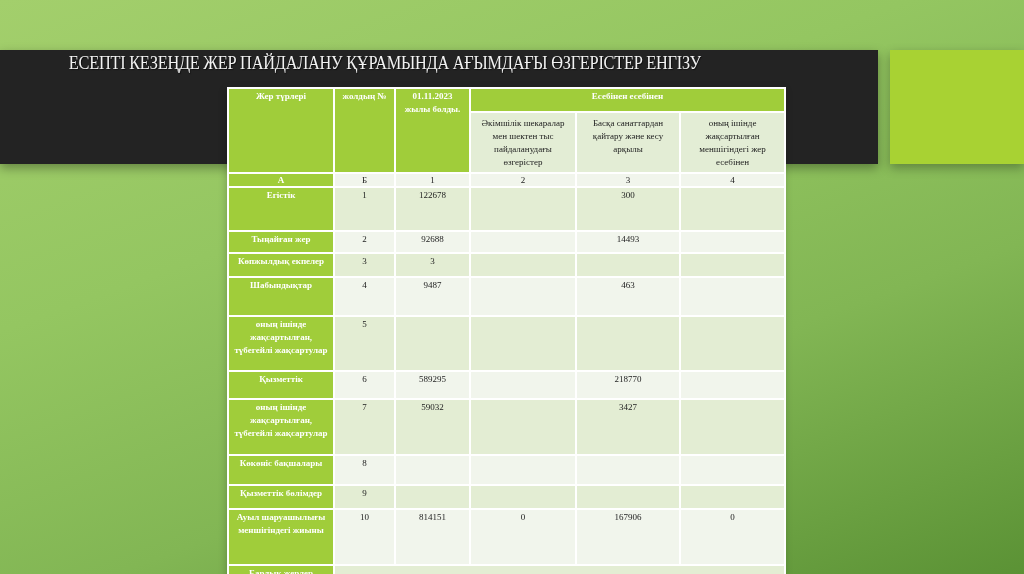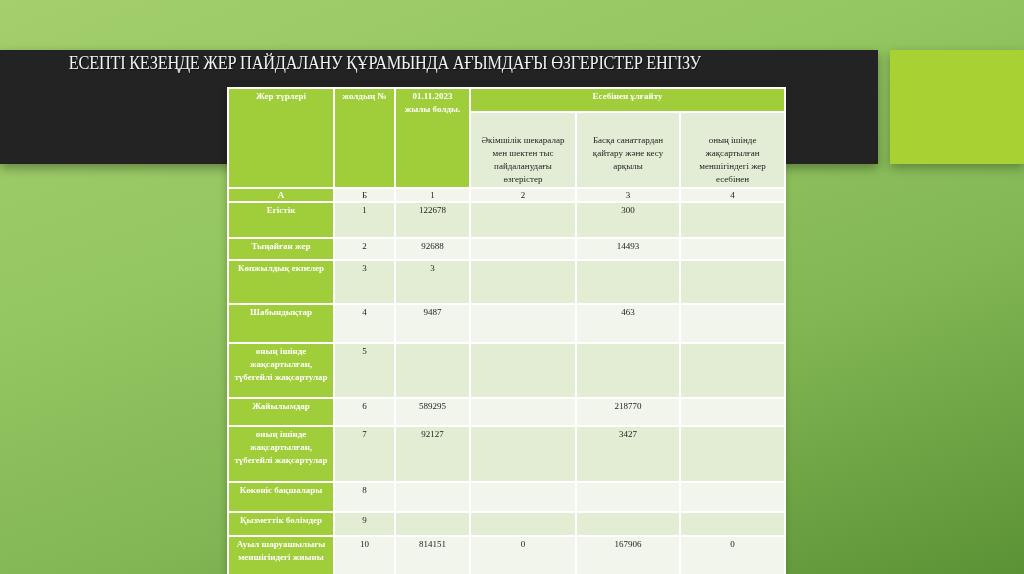--- a/index.html
+++ b/index.html
@@ -33,21 +33,21 @@
     box-shadow: 0 3px 8px rgba(0,0,0,0.25);
   }
   table { border-collapse:collapse; width:557px; table-layout:fixed; }
   td, th {
     border:2px solid #ffffff; padding:1px 3px; vertical-align:top;
     font-size:9px; line-height:13px; text-align:center;
     font-family: "Liberation Serif", serif; color:#222;
   }
   th { font-weight:normal; }
   .hdr-green { background:#a0cd3a; color:#fff; font-weight:bold; }
-  .hdr-sub { background:#e3edd5; color:#222; padding-top:21px; }
+  .hdr-sub { background:#e3edd5; color:#222; padding-top:4px; }
   .rowname { background:#a0cd3a; color:#fff; font-weight:bold; }
   .odd td.cell { background:#e3edd3; }
   .even td.cell { background:#f1f5ec; }
   .code td.cell { background:#f1f5ec; }
 </style>
 </head>
 <body>
 
 <div class="title-band"></div>
 <div class="accent-box"></div>
@@ -61,52 +61,52 @@
         <col style="width:75px">
     <col style="width:106px">
         <col style="width:104px">
         <col style="width:105px">
   </colgroup>
   <tbody>
         <tr style="height:24px">
     <th class="hdr-green" rowspan="2">Жер түрлері</th>
     <th class="hdr-green" rowspan="2">жолдың №</th>
     <th class="hdr-green" rowspan="2">01.11.2023 жылы болды.</th>
-    <th class="hdr-green" colspan="3">Есебінен ұлғайту</th>
+    <th class="hdr-green" colspan="3">Есебінен есебінен</th>
   </tr>
   <tr style="height:61px">
     <th class="hdr-sub">Әкімшілік шекаралар мен шектен тыс пайдаланудағы өзгерістер</th>
     <th class="hdr-sub">Басқа санаттардан қайтару және кесу арқылы</th>
     <th class="hdr-sub">оның ішінде жақсартылған меншігіндегі жер есебінен</th>
   </tr>
   <tr class="code" style="height:12px">
     <td class="rowname" style="line-height:10px">А</td>
     <td class="cell" style="line-height:10px">Б</td>
     <td class="cell" style="line-height:10px">1</td>
     <td class="cell" style="line-height:10px">2</td>
     <td class="cell" style="line-height:10px">3</td>
     <td class="cell" style="line-height:10px">4</td>
   </tr>
-  <tr class="odd" style="height:36px">
+  <tr class="odd" style="height:44px">
     <td class="rowname">Егістік</td>
     <td class="cell">1</td>
     <td class="cell">122678</td>
     <td class="cell"></td>
     <td class="cell">300</td>
     <td class="cell"></td>
   </tr>
   <tr class="even" style="height:22px">
     <td class="rowname">Тыңайған жер</td>
     <td class="cell">2</td>
     <td class="cell">92688</td>
     <td class="cell"></td>
     <td class="cell">14493</td>
     <td class="cell"></td>
   </tr>
-  <tr class="odd" style="height:44px">
+  <tr class="odd" style="height:24px">
     <td class="rowname">Көпжылдық екпелер</td>
     <td class="cell">3</td>
     <td class="cell">3</td>
     <td class="cell"></td>
     <td class="cell"></td>
     <td class="cell"></td>
   </tr>
   <tr class="even" style="height:39px">
     <td class="rowname">Шабындықтар</td>
     <td class="cell">4</td>
@@ -117,31 +117,31 @@
   </tr>
   <tr class="odd" style="height:55px">
     <td class="rowname">оның ішінде жақсартылған, түбегейлі жақсартулар</td>
     <td class="cell">5</td>
     <td class="cell"></td>
     <td class="cell"></td>
     <td class="cell"></td>
     <td class="cell"></td>
   </tr>
   <tr class="even" style="height:28px">
-    <td class="rowname">Жайылымдар</td>
+    <td class="rowname">Қызметтік</td>
     <td class="cell">6</td>
     <td class="cell">589295</td>
     <td class="cell"></td>
     <td class="cell">218770</td>
     <td class="cell"></td>
   </tr>
   <tr class="odd" style="height:56px">
     <td class="rowname">оның ішінде жақсартылған, түбегейлі жақсартулар</td>
     <td class="cell">7</td>
-    <td class="cell">92127</td>
+    <td class="cell">59032</td>
     <td class="cell"></td>
     <td class="cell">3427</td>
     <td class="cell"></td>
   </tr>
   <tr class="even" style="height:30px">
     <td class="rowname">Көкөніс бақшалары</td>
     <td class="cell">8</td>
     <td class="cell"></td>
     <td class="cell"></td>
     <td class="cell"></td>

